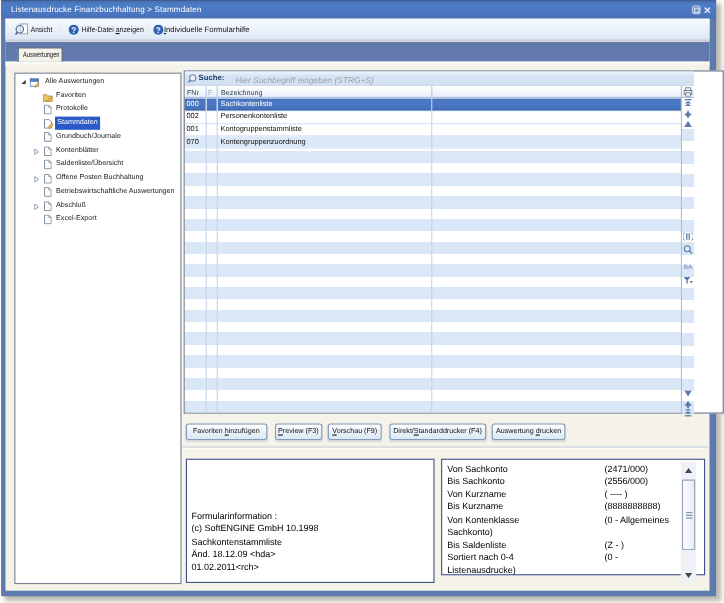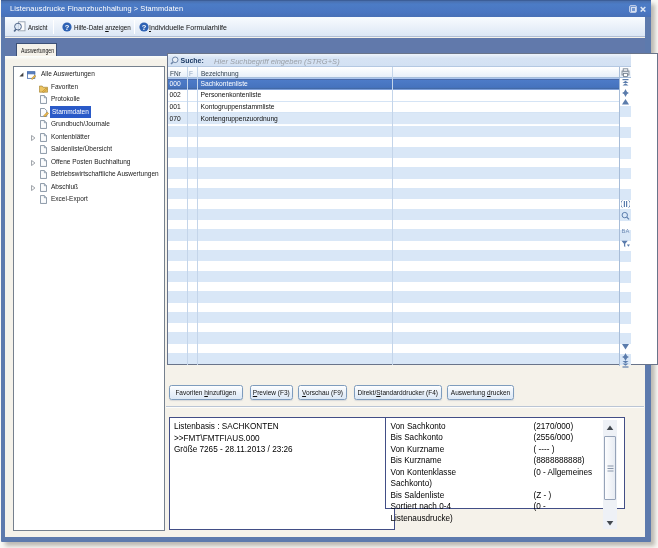--- a/index.html
+++ b/index.html
@@ -13,39 +13,39 @@
 #client{left:5px;top:17px;width:640px;height:519.5px;background:#f5f2ea}
 #toolbar{left:5px;top:17px;width:640px;height:20px;background:linear-gradient(180deg,#f8fbfe 0%,#e9f0f9 55%,#dce7f5 100%);border-bottom:1px solid #b1bfd6}
 .tbtxt{font-size:7px;color:#101010;top:6.5px}
 .tsep{top:3px;width:1px;height:14px;background:#b6c2d4;border-right:1px solid #fff}
 #band{left:5px;top:37.5px;width:640px;height:18px;background:#6179ab}
 #tab{left:15.5px;top:42.5px;width:41.5px;height:13px;background:#f5f2ea;border:1px solid #3c5076;border-bottom:none;font-size:6.5px;color:#111;line-height:13px}
 #tab span{display:inline-block;font-size:7px;transform:scaleX(.74);transform-origin:left center;margin-left:4px;white-space:nowrap}
 #tree{left:13px;top:65.5px;width:151.5px;height:465px;background:#fff;border:1px solid #75808e}
 .trow{position:absolute;height:12.4px;font-size:6.5px;color:#1a1a1a;line-height:12.4px;white-space:nowrap}
 .tsel{background:#2a5ac8;color:#fff;padding:0 2px}
-#table{left:167px;top:53px;width:491px;height:311.5px;background:#fff;border:1px solid #69748a}
+#table{left:167px;top:64px;width:491px;height:311.5px;background:#fff;border:1px solid #69748a}
 #search{left:0;top:0;width:462.5px;height:13px;background:linear-gradient(180deg,#eef4fb 0,#d6e3f4 35%,#d3e1f3 100%);border-bottom:1px solid #b4c8e2}
 #header{left:0;top:13px;width:462.5px;height:11px;background:linear-gradient(180deg,#ffffff,#e7eff9);border-bottom:1px solid #a6bedb}
 .htxt{font-size:6.5px;color:#31404f;top:2.5px}
 .row{position:absolute;left:0;width:451px;height:11.8px;border-bottom:1px solid #d5e4f5;font-size:6.7px;color:#101010}
 .rnum{position:absolute;left:1.5px;top:1.5px}
 .rtxt{position:absolute;left:32.5px;top:1.5px}
 #selrow{background:linear-gradient(180deg,#a9c3ed 0,#a9c3ed 9%,#4a6aa8 9%,#4a6aa8 17%,#4d7bc8 17%,#4673be 85%,#41669e 100%);color:#fff;border-bottom:1px solid #7e9fd8}
 #stripes{left:0;top:72px;width:451px;height:237.5px;background:repeating-linear-gradient(180deg,#d9e7f7 0px,#d9e7f7 11.3px,#ffffff 11.3px,#ffffff 20.65px)}
 .vline{position:absolute;top:13px;width:1px;background:#c4d5ea;height:298px}
 #vstrip{left:451px;top:13px;width:11.5px;height:298.5px;border-left:1px solid #a8bdd8}
 .sic{position:absolute;left:1px;width:9px;text-align:center;color:#5b7cac}
 #btnrow .xbtn{position:absolute;top:0;height:15px;border:1px solid #7e9cbd;border-radius:2.5px;background:linear-gradient(180deg,#fdfeff 0%,#ebf2fa 50%,#dce8f5 100%);font-size:6.5px;color:#101010;text-align:center;line-height:13px;box-shadow:0 1px 1px rgba(160,170,190,.35)}
 #groove{left:166px;top:405.5px;width:478px;height:2px;border-top:1px solid #bac5d5;border-bottom:1px solid #fdfdfb}
 .panel{background:#fff;border:1px solid #424e86}
 #pl{left:169px;top:417px;width:225.5px;height:113px}
 #pltxt,#pltxt2{left:4px;top:3px;font-size:8.2px;color:#000;line-height:11.5px;white-space:pre}
 #pltxt2{top:45.5px}
-#pr{left:385px;top:417px;width:240px;height:92px}
+#pr{left:401px;top:417px;width:240px;height:106px}
 .prl{position:absolute;left:4.5px;font-size:8.2px;color:#000;white-space:nowrap}
 .prv{position:absolute;left:147.5px;font-size:8.2px;color:#000;white-space:nowrap}
 #sbar{left:217px;top:2px;width:14px;height:108.5px;background:#eef1f6}
 #sthumb{position:absolute;left:1px;top:16px;width:11.5px;height:64px;background:linear-gradient(90deg,#fdfdfe,#e7ecf3);border:1px solid #96a3b8;border-radius:1px}
 u{text-decoration:underline}
 </style></head>
 <body>
 <div class="a" id="frame"></div>
 <div class="a" id="title"></div>
 <div class="a" id="ttext">Listenausdrucke Finanzbuchhaltung &gt; Stammdaten</div>
@@ -239,27 +239,29 @@
 </div>
 <div class="a" id="btnrow" style="left:0;top:385px;width:658px;height:15px">
   <div class="xbtn" style="left:168.5px;width:74.5px">Favoriten <u>h</u>inzufügen</div>
   <div class="xbtn" style="left:249.5px;width:43.5px"><u>P</u>review (F3)</div>
   <div class="xbtn" style="left:298px;width:49px"><u>V</u>orschau (F9)</div>
   <div class="xbtn" style="left:353.5px;width:88.5px">Direkt/<u>S</u>tandarddrucker (F4)</div>
   <div class="xbtn" style="left:447px;width:67px">Auswertung <u>d</u>rucken</div>
 </div>
 <div class="a" id="groove"></div>
 <div class="a panel" id="pl">
-    <div class="a" id="pltxt">Listenbasis : SACHKONTEN
-&gt;&gt;FMT\FMTFIAUS.000
-Größe 7265 - 28.11.2013 / 23:26</div>
+    <div class="a" id="pltxt2">Formularinformation :
+(c) SoftENGINE GmbH 10.1998
+Sachkontenstammliste
+Änd. 18.12.09 &lt;hda&gt;
+01.02.2011&lt;rch&gt;</div>
   </div>
 <div class="a panel" id="pr">
   <div class="prl" style="top:3.5px">Von Sachkonto</div>
-    <div class="prv" style="top:3.5px">(2170/000)</div>
+    <div class="prv" style="top:3.5px">(2471/000)</div>
   <div class="prl" style="top:15px">Bis Sachkonto</div>
     <div class="prv" style="top:15px">(2556/000)</div>
   <div class="prl" style="top:26.5px">Von Kurzname</div>
     <div class="prv" style="top:26.5px">( ---- )</div>
   <div class="prl" style="top:38px">Bis Kurzname</div>
     <div class="prv" style="top:38px">(8888888888)</div>
   <div class="prl" style="top:49.5px">Von Kontenklasse</div>
     <div class="prv" style="top:49.5px">(0 - Allgemeines</div>
   <div class="prl" style="top:61px">Sachkonto)</div>
   <div class="prl" style="top:72.5px">Bis Saldenliste</div>

